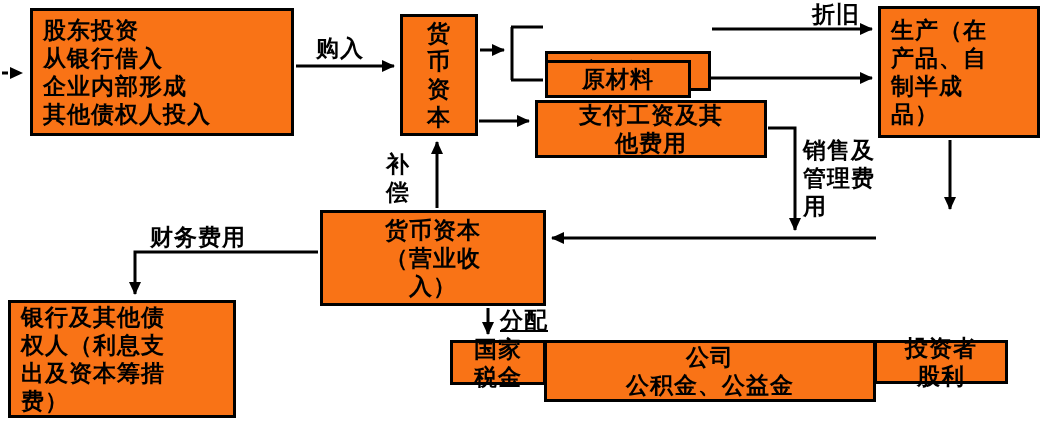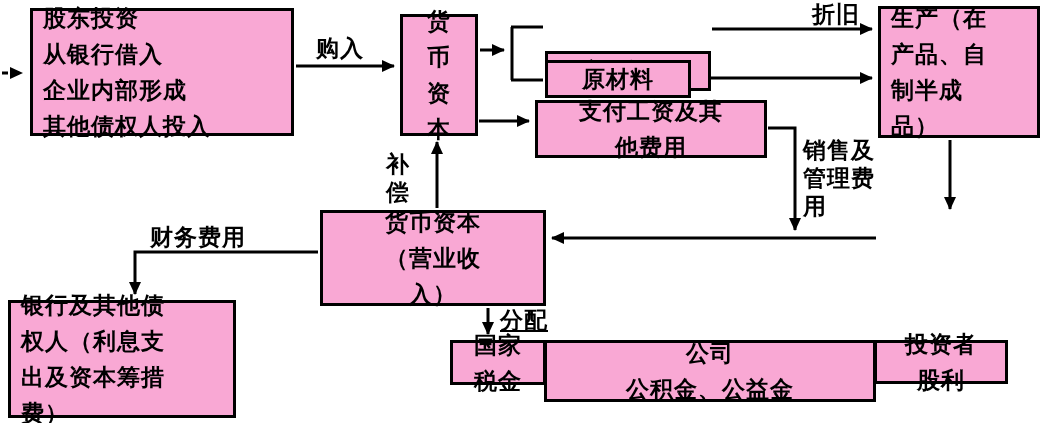--- a/index.html
+++ b/index.html
@@ -3,23 +3,23 @@
 <meta charset="utf-8">
 <style>
   * { margin:0; padding:0; box-sizing:border-box; }
   html,body { background:#ffffff; }
   body {
     width:1050px; height:423px; position:relative; overflow:hidden;
     font-family:"DejaVu Sans", sans-serif; font-weight:700; color:#000;
   }
   #stage { position:absolute; left:0; top:0; width:1050px; height:423px; background:#fff; }
   .box {
-    position:absolute; border:3px solid #000; background:#f9a8d4;
+    position:absolute; border:3px solid #000; background:#f97316;
     display:flex; align-items:center; justify-content:center;
-    text-align:center; font-size:23px; line-height:36px;
+    text-align:center; font-size:23px; line-height:28px;
     white-space:pre-line; letter-spacing:1px;
   }
   .box.leftalign { justify-content:flex-start; text-align:left; padding-left:10px; }
   .lbl {
     position:absolute; font-size:23px; line-height:28px;
     white-space:pre-line; letter-spacing:1px;
   }
   svg.arrows { position:absolute; left:0; top:0; width:1050px; height:423px; pointer-events:none; }
   svg.arrows line, svg.arrows polyline { stroke:#000; stroke-width:3; fill:none; }
 </style>

